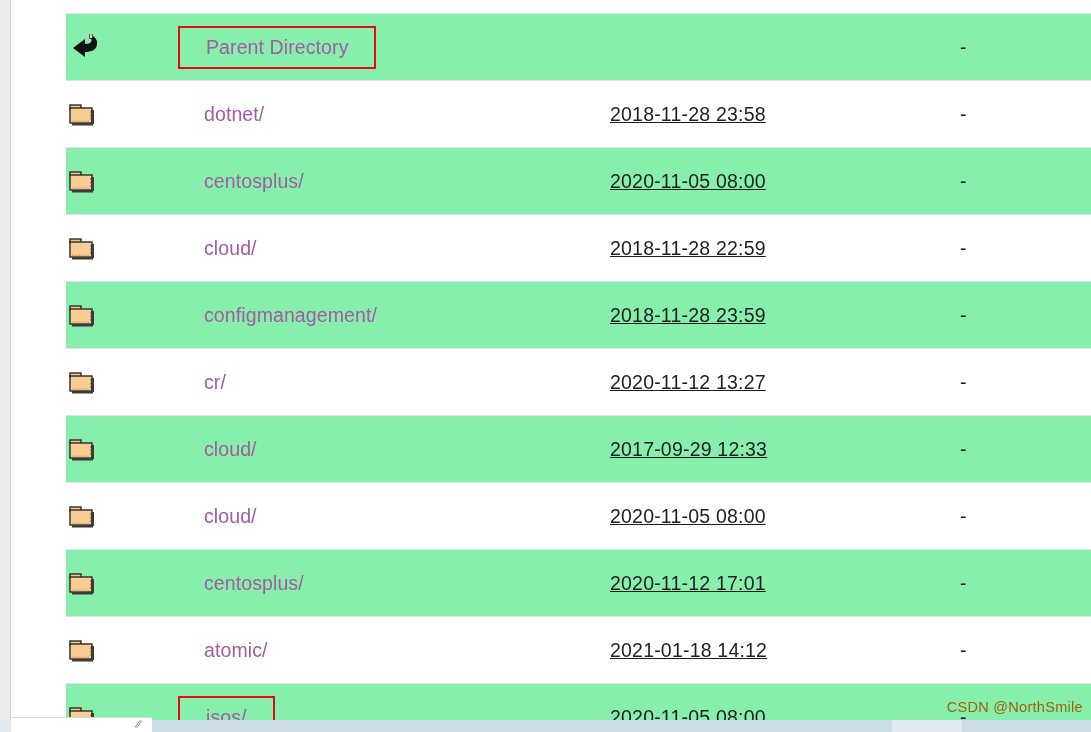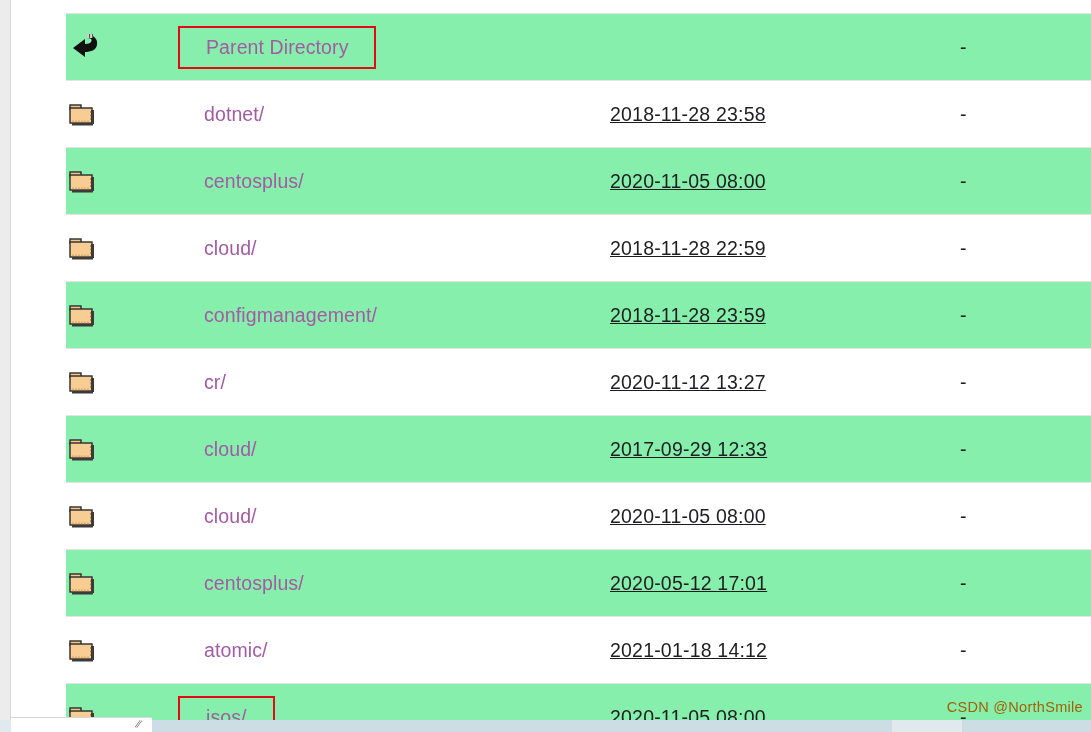--- a/index.html
+++ b/index.html
@@ -306,21 +306,21 @@
                 <line x1="13" y1="22.5" x2="13" y2="24.5"></line>
                 <line x1="16" y1="22.5" x2="16" y2="24.5"></line>
                 <line x1="19" y1="22.5" x2="19" y2="24.5"></line>
                 <line x1="22" y1="22.5" x2="22" y2="24.5"></line>
                 <line x1="24.5" y1="13" x2="24.5" y2="15"></line>
                 <line x1="24.5" y1="16.5" x2="24.5" y2="18.5"></line>
                 <line x1="24.5" y1="20" x2="24.5" y2="22"></line>
               </g>
             </svg></span></td>
         <td class="cell-name"><span class="name-wrap"><a class="link" href="#">centosplus/</a></span></td>
-        <td class="cell-date"><span class="date-text">2020-05-12 17:01</span></td>
+        <td class="cell-date"><span class="date-text">2020-11-12 17:01</span></td>
         <td class="cell-size"><span class="size-text">-</span></td>
       </tr>
       <tr class="row-plain">
         <td class="cell-icon"><span class="icon-box"><svg width="32" height="32" viewBox="0 0 32 32">
               <rect x="4" y="7" width="11" height="4" fill="#f5c98c" stroke="#2b2b2b" stroke-width="1.4"></rect>
               <rect x="4" y="10" width="22" height="15" fill="#f8cd93" stroke="#2b2b2b" stroke-width="1.4"></rect>
               <rect x="25" y="12" width="3" height="14" fill="#3b3b3b"></rect>
               <rect x="6" y="25" width="21" height="2.5" fill="#3b3b3b"></rect>
               <g stroke="#c98f4c" stroke-width="1">
                 <line x1="7" y1="22.5" x2="7" y2="24.5"></line>

